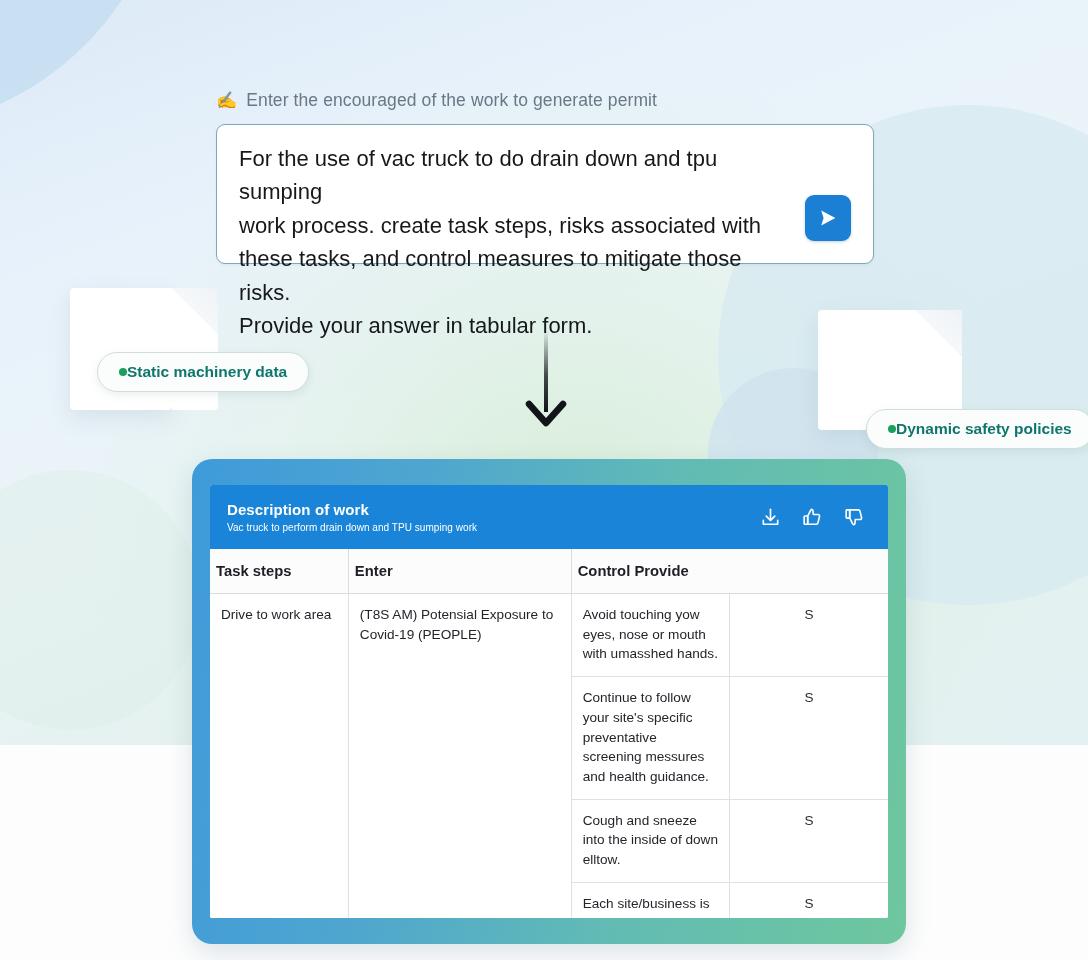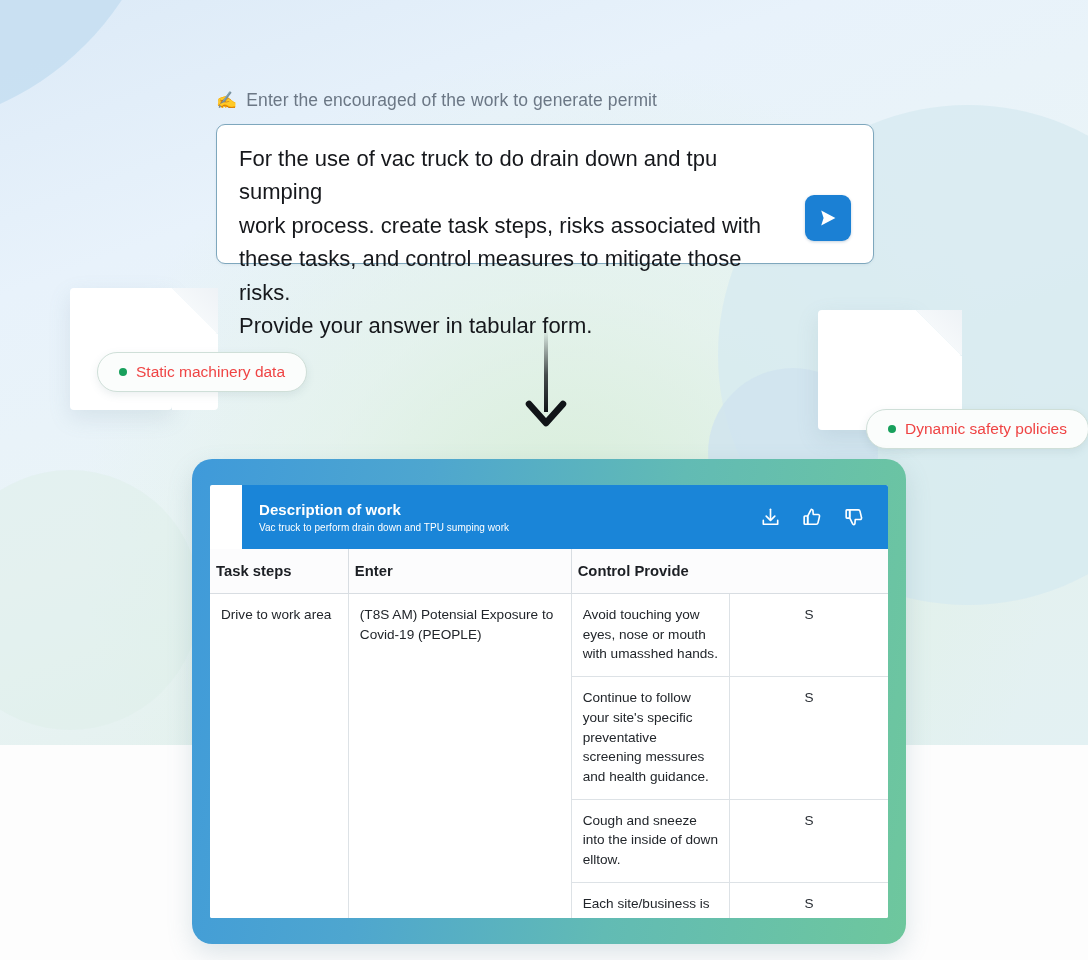--- a/index.html
+++ b/index.html
@@ -153,30 +153,29 @@
     right: -46px; top: 46px;
     width: 46px; height: calc(100% - 46px);
     background: #ffffff;
     border-radius: 0 0 4px 0;
   }
 
   .pill {
     position: absolute;
     display: flex;
     align-items: center;
-    gap: 9px;
     height: 40px;
     padding: 0 21px;
     background: #fbfdfc;
     border: 1.2px solid #cfdfd8;
     border-radius: 22px;
     box-shadow: 0 3px 9px rgba(90,120,130,.12);
     font-size: 15.5px;
-    font-weight: normal;
-    color: #ef4444;
+    font-weight: bold;
+    color: #0f766e;
     white-space: nowrap;
     cursor: pointer;
   }
   .pill-left  { left: 97px;  top: 352px; }
   .pill-right { left: 866px; top: 372px; margin-top: 37px; }
   .pill .dot {
     width: 8px; height: 8px;
     border-radius: 50%;
     background: #18a05c;
     flex: 0 0 auto;
@@ -209,21 +208,20 @@
   }
 
   .tbl-header {
     background: #1a85d8;
     height: 64px;
     display: flex;
     align-items: center;
     justify-content: space-between;
     padding: 0 22px 0 17px;
     color: #ffffff;
-    margin-left: 32px;
   }
   .tbl-header .title {
     font-size: 15px;
     font-weight: bold;
     line-height: 1.42;
     letter-spacing: .1px;
   }
   .tbl-header .subtitle {
     font-size: 10px;
     line-height: 1.42;

